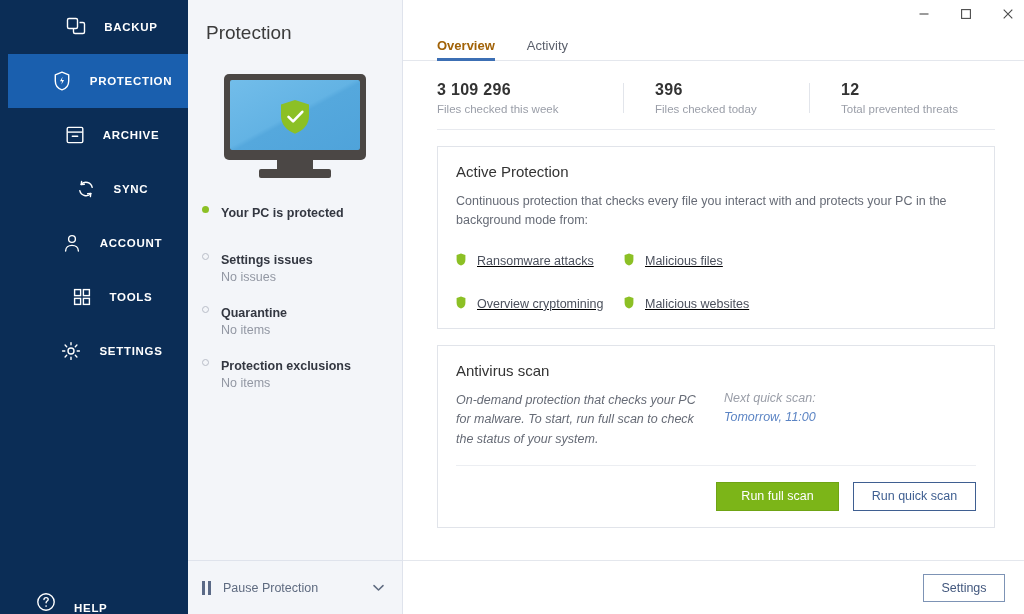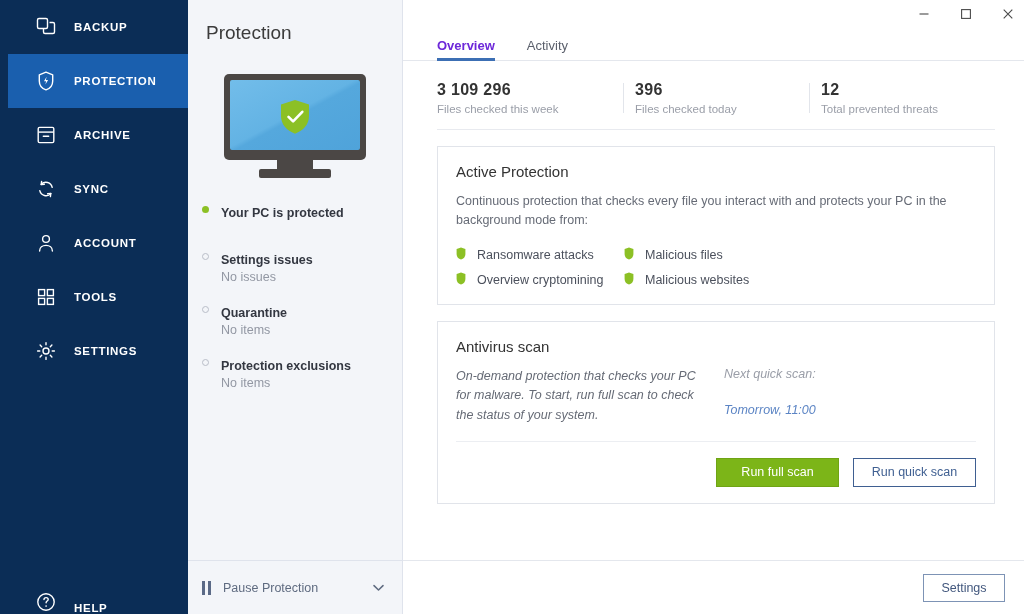--- a/index.html
+++ b/index.html
@@ -41,20 +41,21 @@
   .nav-list { padding-top: 0; }
 
   .nav-item {
     height: 54px;
     display: flex;
     align-items: center;
     padding-left: 26px;
     cursor: pointer;
     color: #ffffff;
     user-select: none;
+    justify-content: center;
   }
   .nav-item.active { background: #1a5fae; }
 
   .nav-icon {
     width: 24px;
     height: 24px;
     flex: 0 0 24px;
     display: flex;
     align-items: center;
     justify-content: center;
@@ -208,21 +209,21 @@
   }
   .tab {
     font-size: 13px;
     color: #5a5f6b;
     margin-right: 32px;
     padding-bottom: 7px;
     cursor: pointer;
     position: relative;
   }
   .tab.active {
-    color: #6d28d9;
+    color: #a16207;
     font-weight: bold;
   }
   .tab.active::after {
     content: "";
     position: absolute;
     left: 0; right: 0;
     bottom: -1px;
     height: 3px;
     background: #3c6fb4;
   }
@@ -233,21 +234,21 @@
     margin: 0 34px;
     border-bottom: 1px solid #e8eaef;
     padding-bottom: 14px;
   }
   .stat {
     padding-right: 24px;
     padding-left: 0;
     min-width: 186px;
     position: relative;
   }
-  .stat + .stat { padding-left: 12px; }
+  .stat + .stat { padding-left: 32px; }
   .stat + .stat::before {
     content: "";
     position: absolute;
     left: 0; top: 2px; bottom: 2px;
     width: 1px;
     background: #e2e5eb;
   }
   .stat-num {
     font-size: 16px;
     font-weight: bold;
@@ -273,36 +274,37 @@
   }
   .card-text {
     font-size: 12.5px;
     color: #666b76;
     line-height: 1.55;
   }
 
   .feature-grid {
     display: grid;
     grid-template-columns: 168px auto;
-    row-gap: 9px;
-    margin-top: 16px;
+    row-gap: 27px;
+    margin-top: 22px;
+    text-decoration: underline;
   }
   .feature {
     display: flex;
     align-items: center;
     font-size: 12.5px;
     color: #4b505c;
   }
   .feature .sh { margin-right: 11px; display:block; }
 
   .av-body { display: flex; font-style: italic; }
   .av-left { width: 250px; flex: 0 0 250px; }
   .av-right { padding-left: 18px; }
   .av-next-lbl { font-size: 12.5px; color: #9a9ea8; }
-  .av-next-val { font-size: 12.5px; color: #5b84c4; margin-top: 22px; }
+  .av-next-val { font-size: 12.5px; color: #5b84c4; margin-top: 5px; }
 
   .card-sep {
     border-top: 1px solid #eceef2;
     margin: 16px 0 0 0;
   }
   .btn-row {
     display: flex;
     justify-content: flex-end;
     gap: 14px;
     margin-top: 16px;

